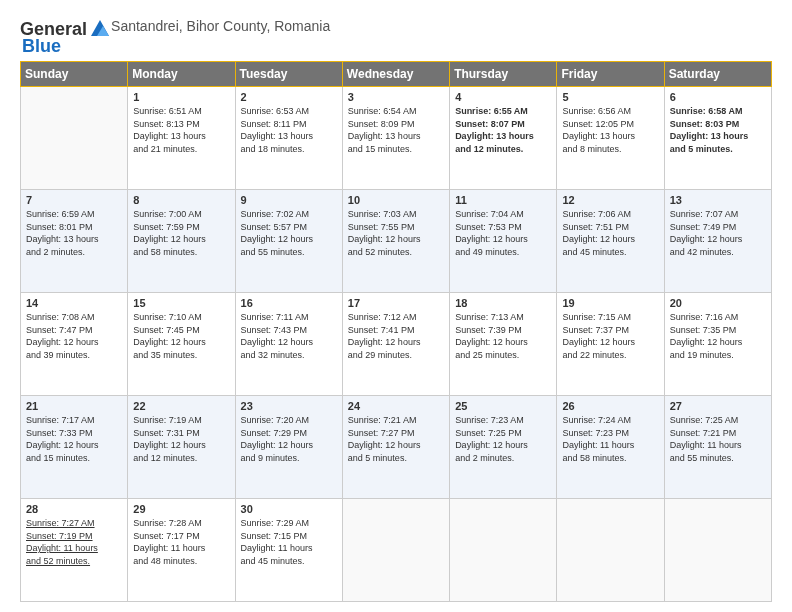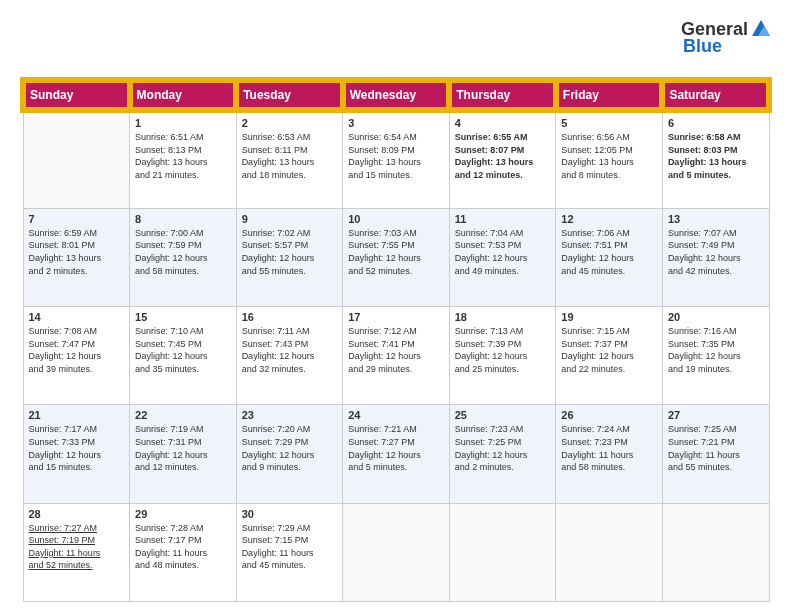--- a/index.html
+++ b/index.html
@@ -12,23 +12,23 @@
     }
     .page {
       width: 792px;
       height: 612px;
       padding: 18px 20px 10px 20px;
       display: flex;
       flex-direction: column;
     }
     .header {
       display: flex;
-      justify-content: flex-end;
+      justify-content: flex-start;
       align-items: flex-start;
-      margin-bottom: 20px;
+      margin-bottom: 4px;
     }
     .logo {
       display: flex;
       flex-direction: column;
       align-items: flex-start;
     }
     .logo-text {
       display: flex;
       align-items: center;
       font-size: 18px;
@@ -59,27 +59,27 @@
       color: #555;
     }
     .calendar {
       flex: 1;
       border: 1px solid #ccc;
       border-collapse: collapse;
       width: 100%;
       table-layout: fixed;
     }
     .calendar th {
-      background: #be185d;
+      background: #737373;
       color: #fff;
       font-size: 12px;
       font-weight: bold;
       padding: 5px 4px;
       text-align: left;
-      border: 6px solid #eab308;
+      border: 1px solid #eab308;
     }
     .calendar td {
       border: 1px solid #ccc;
       vertical-align: top;
       padding: 4px 5px;
       font-size: 9.5px;
       color: #333;
       height: 78px;
     }
     .day-num {
@@ -110,20 +110,21 @@
       <div class="logo-text">
         <span class="logo-general">General</span>
         <svg class="logo-icon" viewBox="0 0 22 22">
           <polygon points="11,2 20,18 2,18" fill="#1a6dc0"></polygon>
           <polygon points="14,8 20,18 8,18" fill="#5aabf0"></polygon>
         </svg>
       </div>
       <span class="logo-blue" style="font-size:18px;font-weight:bold;margin-top:-4px;padding-left:2px;">Blue</span>
     </div>
     <div class="title-block">
+      <div class="subtitle">Santandrei, Bihor County, Romania</div>
     </div>
   </div>
 
   <table class="calendar">
     <thead>
       <tr>
       <th>Sunday</th>
           <th>Monday</th>
           <th>Tuesday</th>
           <th>Wednesday</th>

